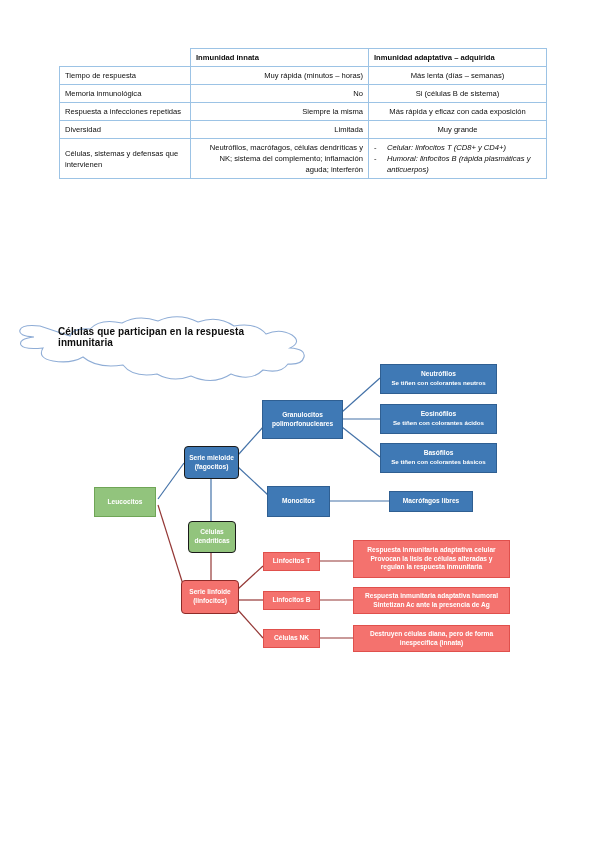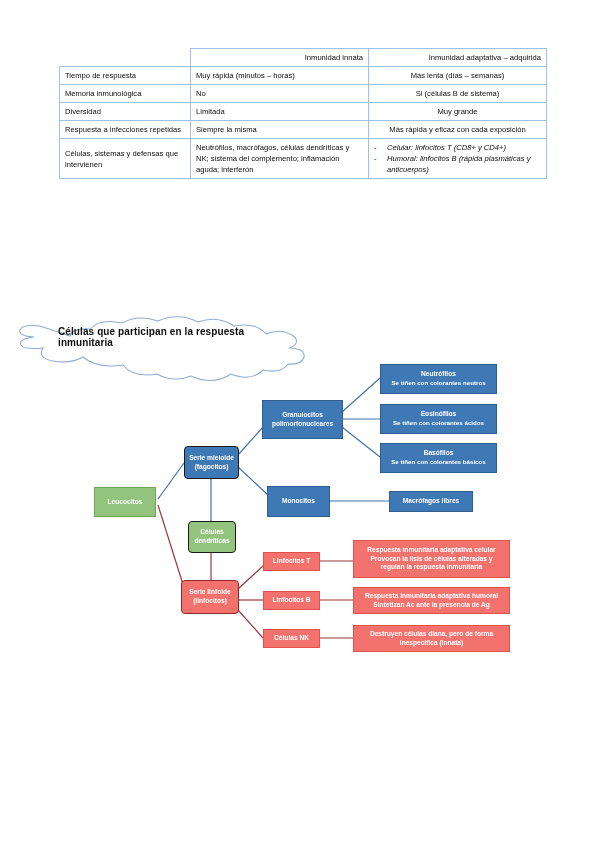--- a/index.html
+++ b/index.html
@@ -28,24 +28,24 @@
   }
   table.cmp td {
     border: 1px solid #9cc3e5;
     padding: 3px 5px;
     font-size: 7.6px;
     line-height: 1.45;
     vertical-align: middle;
     color: #0d0d0d;
   }
   .col-label { width: 131px; text-align: left; font-weight: normal; }
-  .col-a { width: 178px; text-align: left; }
+  .col-a { width: 178px; text-align: right; }
   .col-b { width: 178px; text-align: center; }
   .hdr-blank { border-left: 0 !important; border-top: 0 !important; }
-  .hdr { font-weight: normal; text-align: right; }
+  .hdr { font-weight: bold; text-align: left; }
   .bullets { text-align: left; padding-left: 6px; }
   .bullets .bline { display: flex; gap: 7px; align-items: flex-start; }
   .bullets .bdash { width: 6px; flex: 0 0 6px; }
   .bullets .btxt { flex: 1 1 auto; font-style: italic; }
 
   
   .diagram { position: absolute; left: 0; top: 0; width: 599px; height: 848px; pointer-events: none; }
   .diagram svg { position: absolute; left: 0; top: 0; }
 
   .node {
@@ -99,28 +99,28 @@
         <td class="col-label">Tiempo de respuesta</td>
         <td class="col-a">Muy  rápida (minutos – horas)</td>
         <td class="col-b">Más lenta (días – semanas)</td>
       </tr>
       <tr>
         <td class="col-label">Memoria inmunológica</td>
         <td class="col-a">No</td>
         <td class="col-b">Si (células B de sistema)</td>
       </tr>
       <tr>
+        <td class="col-label">Respuesta a infecciones repetidas</td>
+        <td class="col-a">Siempre la misma</td>
+        <td class="col-b">Más rápida y eficaz con cada exposición</td>
+      </tr>
+      <tr>
         <td class="col-label">Diversidad</td>
         <td class="col-a">Limitada</td>
         <td class="col-b">Muy grande</td>
-      </tr>
-      <tr>
-        <td class="col-label">Respuesta a infecciones repetidas</td>
-        <td class="col-a">Siempre la misma</td>
-        <td class="col-b">Más rápida y eficaz con cada exposición</td>
       </tr>
       <tr>
         <td class="col-label">Células, sistemas y defensas que intervienen</td>
         <td class="col-a">Neutrófilos, macrófagos, células dendríticas y NK; sistema del complemento; inflamación aguda; interferón</td>
         <td class="col-b bullets">
           <div class="bline">
             <span class="bdash">-</span>
             <span class="btxt">Celular: linfocitos T (CD8+ y CD4+)</span>
           </div>
           <div class="bline">

